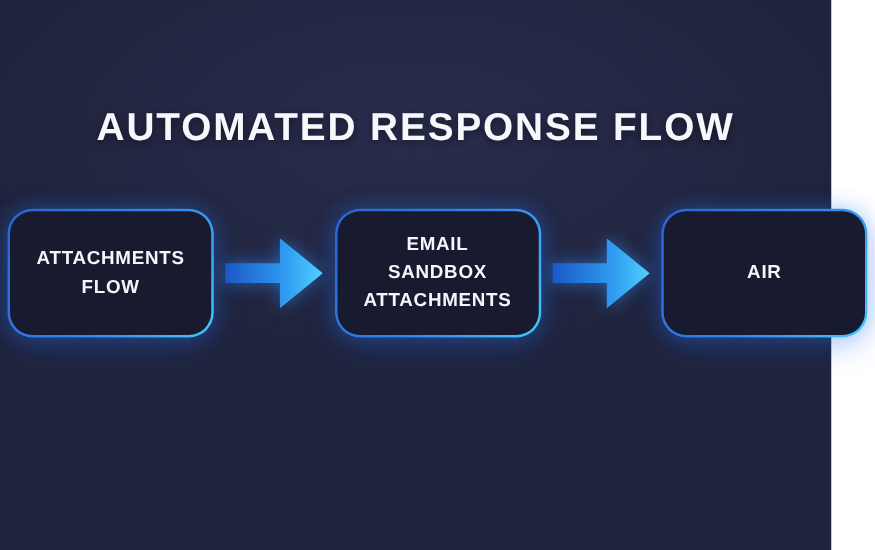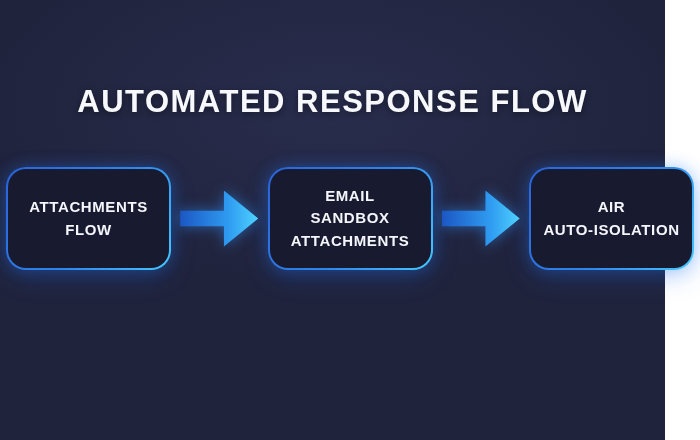--- a/index.html
+++ b/index.html
@@ -116,18 +116,17 @@
       </div>
     </div>
 
     <div class="arrow-wrap">
       <div class="arrow"></div>
     </div>
 
     <div class="node">
       <div class="node-inner">
         <span class="node-line">AIR</span>
-        <span class="node-line">AUTO-ISOLATION</span>
       </div>
     </div>
 
   </div>
 </div>
 
 </body></html>

